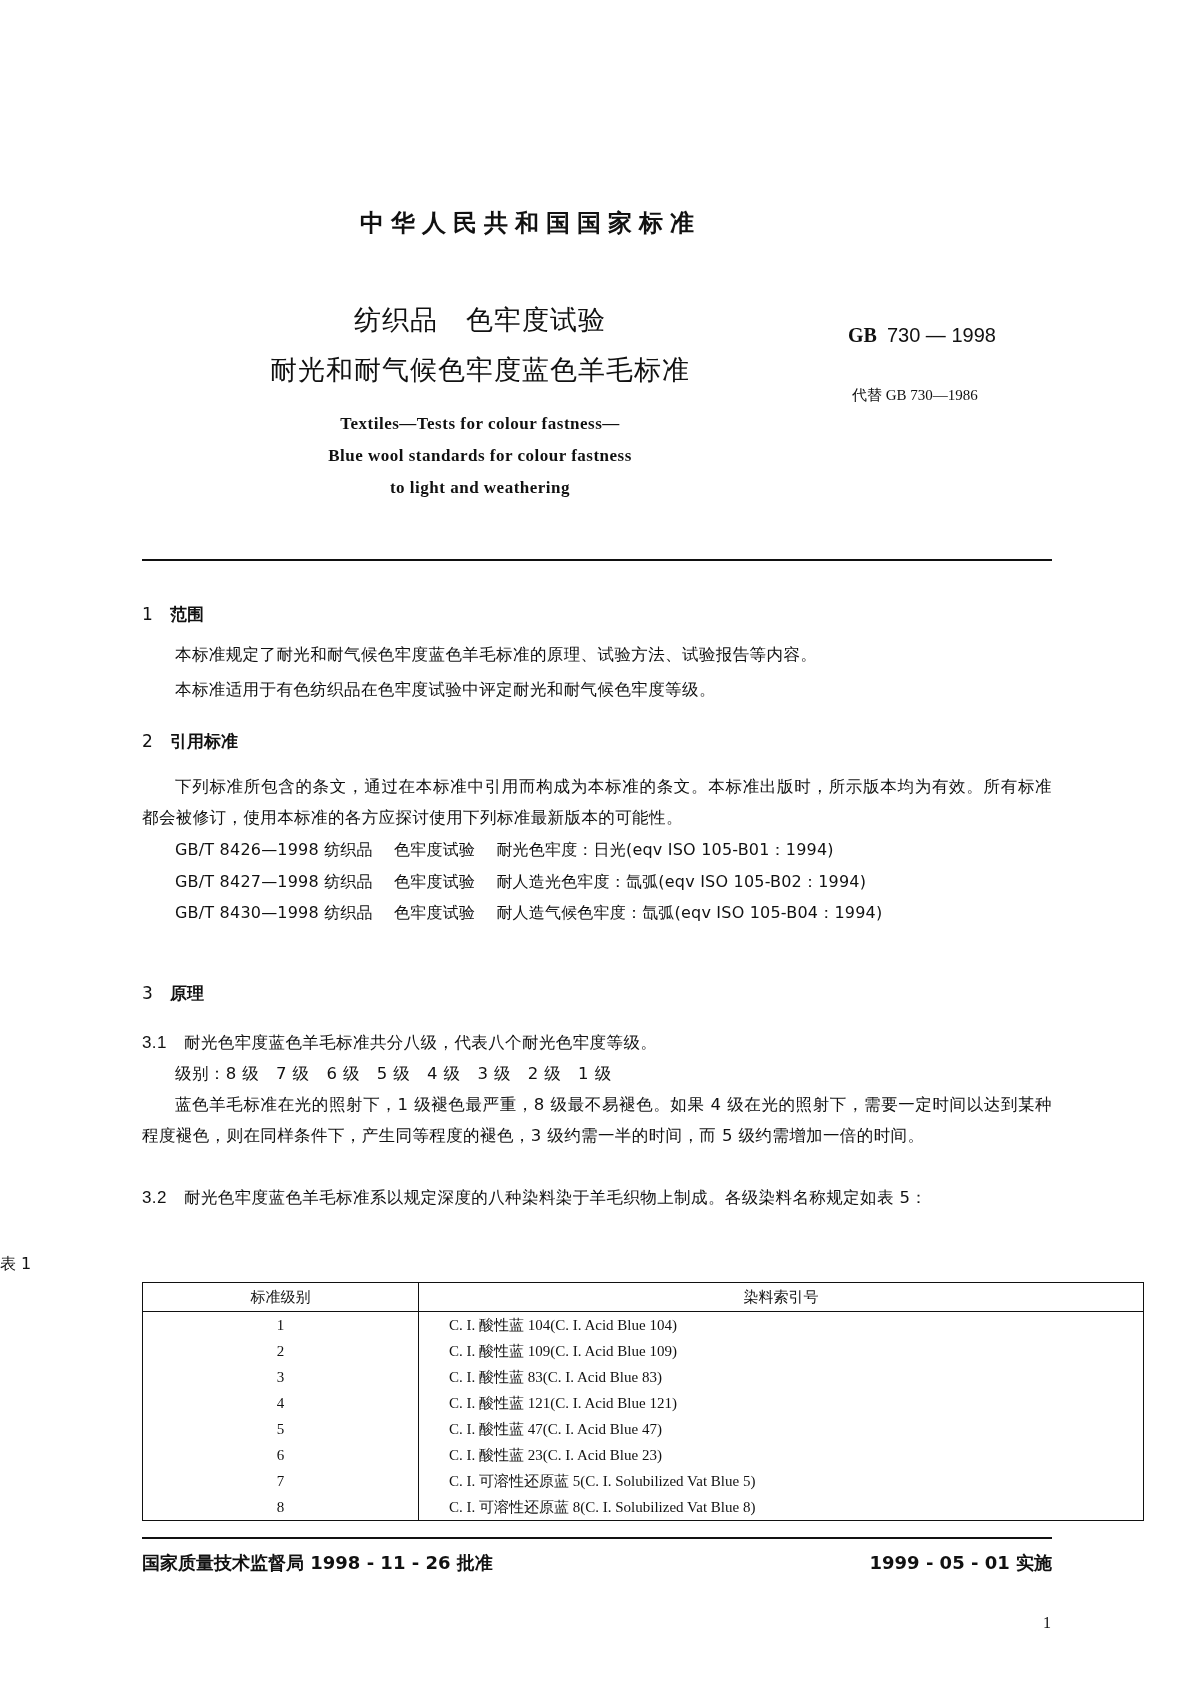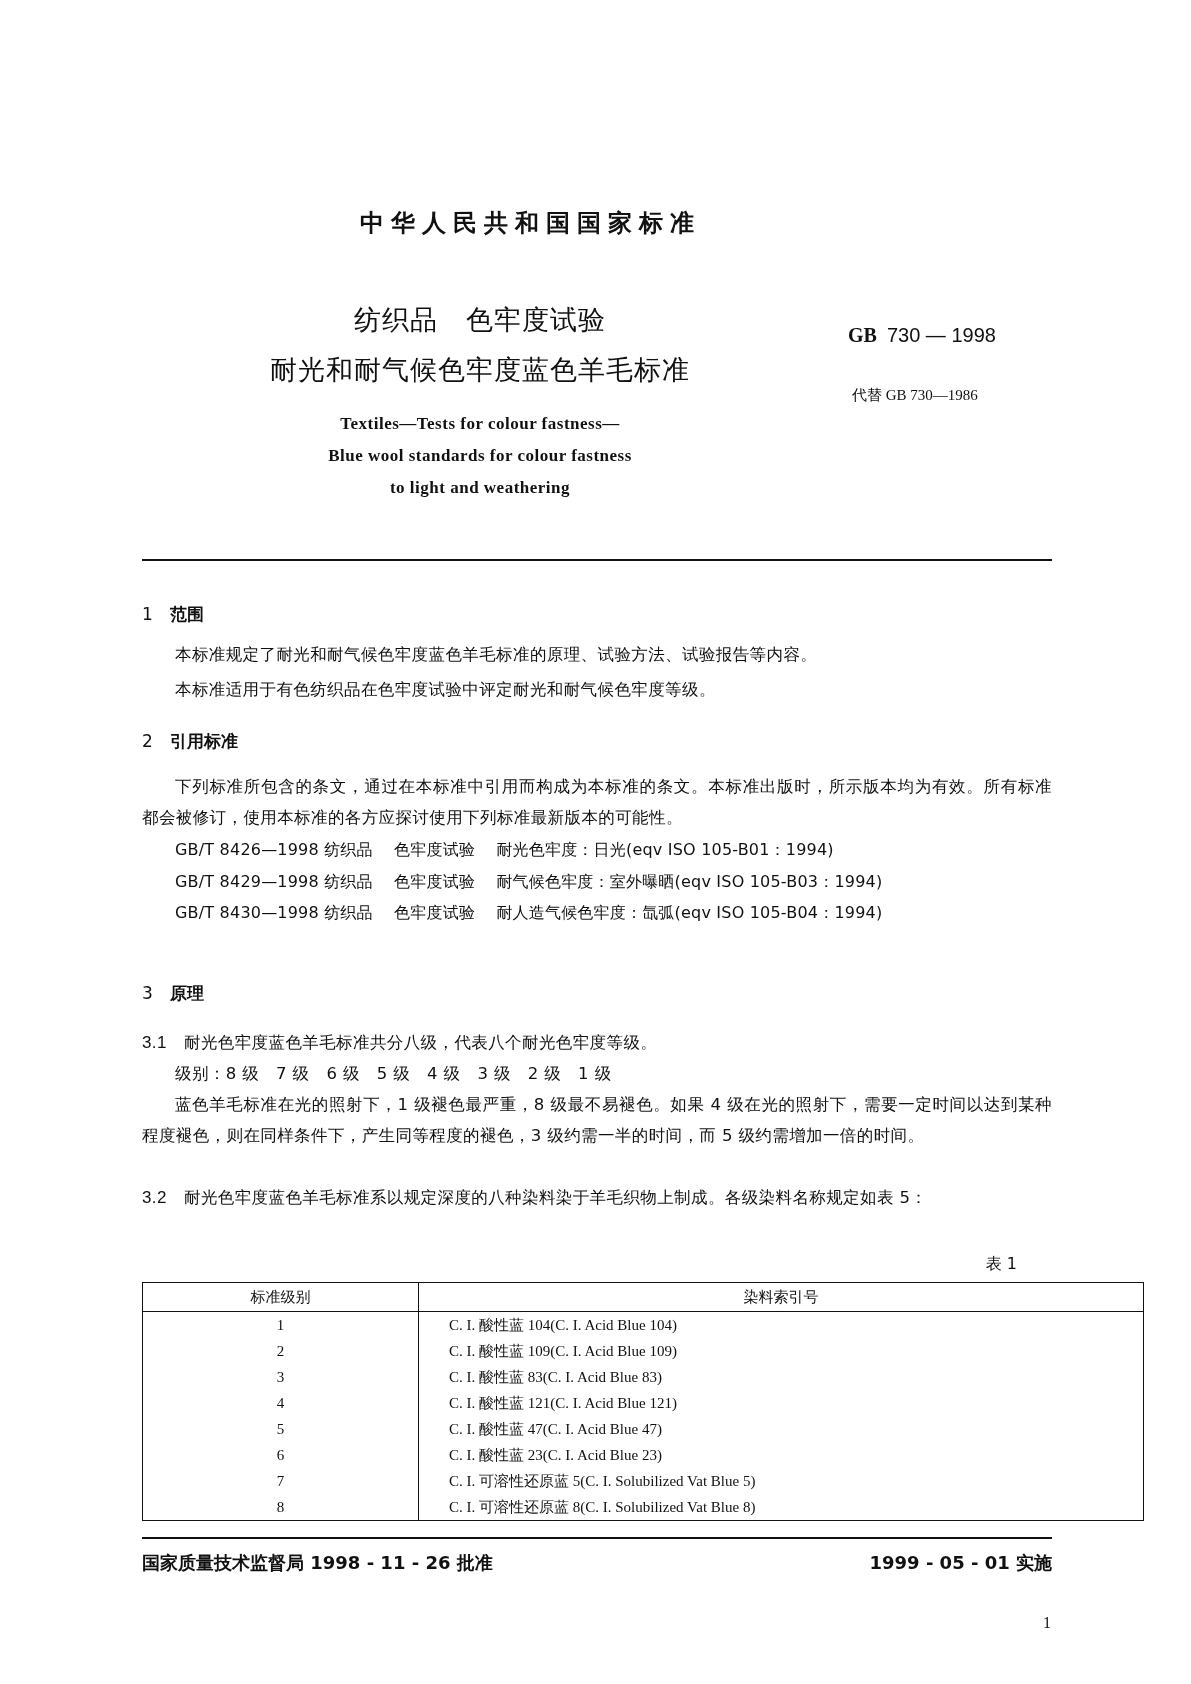--- a/index.html
+++ b/index.html
@@ -87,21 +87,21 @@
       font-family: "DejaVu Sans", sans-serif;
       font-size: 16px;
       line-height: 31.5px;
       letter-spacing: 0.2px;
     }
     .ref-list .ref { white-space: nowrap; }
     .ref-list .gap { display: inline-block; width: 16px; }
     .subnum { font-weight: normal; display: inline-block; width: 42px; font-family: "Liberation Sans", sans-serif; font-size: 17px; }
     .table-caption {
       top: 1254px; left: 0; width: 1017px;
-      text-align: right;
+      text-align: left;
       font-family: "DejaVu Sans", sans-serif;
       font-size: 16px;
     }
     table.dyes {
       position: absolute;
       top: 1282px; left: 142px;
       width: 1002px;
       border-collapse: collapse;
       border: 1.5px solid #111;
       font-family: "Liberation Serif", "DejaVu Serif", serif;
@@ -175,24 +175,24 @@
 <div class="abs para indent" style="top:771px;">下列标准所包含的条文，通过在本标准中引用而构成为本标准的条文。本标准出版时，所示版本均为有效。所有标准都会被修订，使用本标准的各方应探讨使用下列标准最新版本的可能性。</div>
 
 <div class="abs ref-list" style="top:834px;">
   <div class="ref">
     <span>GB/T 8426—1998</span>
     <span>纺织品</span><span class="gap"></span>
     <span>色牢度试验</span><span class="gap"></span>
     <span>耐光色牢度：日光(eqv ISO 105-B01：1994)</span>
   </div>
   <div class="ref">
-    <span>GB/T 8429—1998</span>
+    <span>GB/T 8427—1998</span>
     <span>纺织品</span><span class="gap"></span>
     <span>色牢度试验</span><span class="gap"></span>
-    <span>耐气候色牢度：室外曝晒(eqv ISO 105-B03：1994)</span>
+    <span>耐人造光色牢度：氙弧(eqv ISO 105-B02：1994)</span>
   </div>
   <div class="ref">
     <span>GB/T 8430—1998</span>
     <span>纺织品</span><span class="gap"></span>
     <span>色牢度试验</span><span class="gap"></span>
     <span>耐人造气候色牢度：氙弧(eqv ISO 105-B04：1994)</span>
   </div>
 </div>
 
 <div class="abs sec-head" style="top:982px;">

